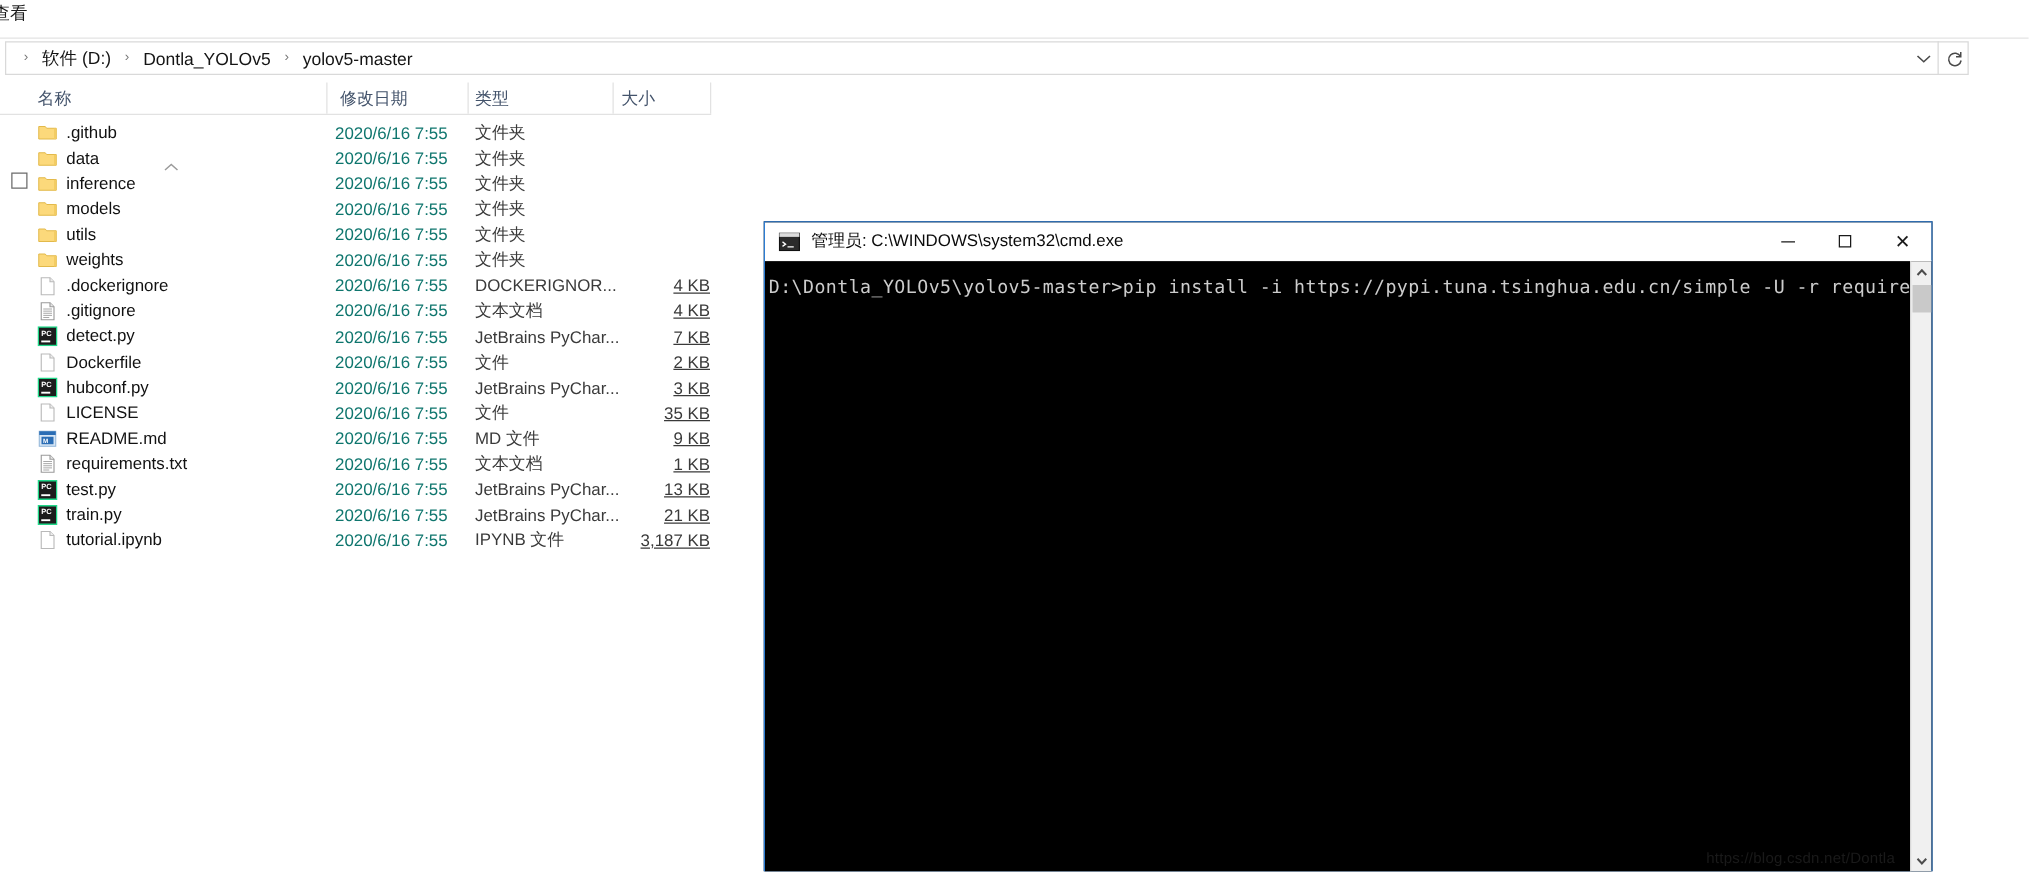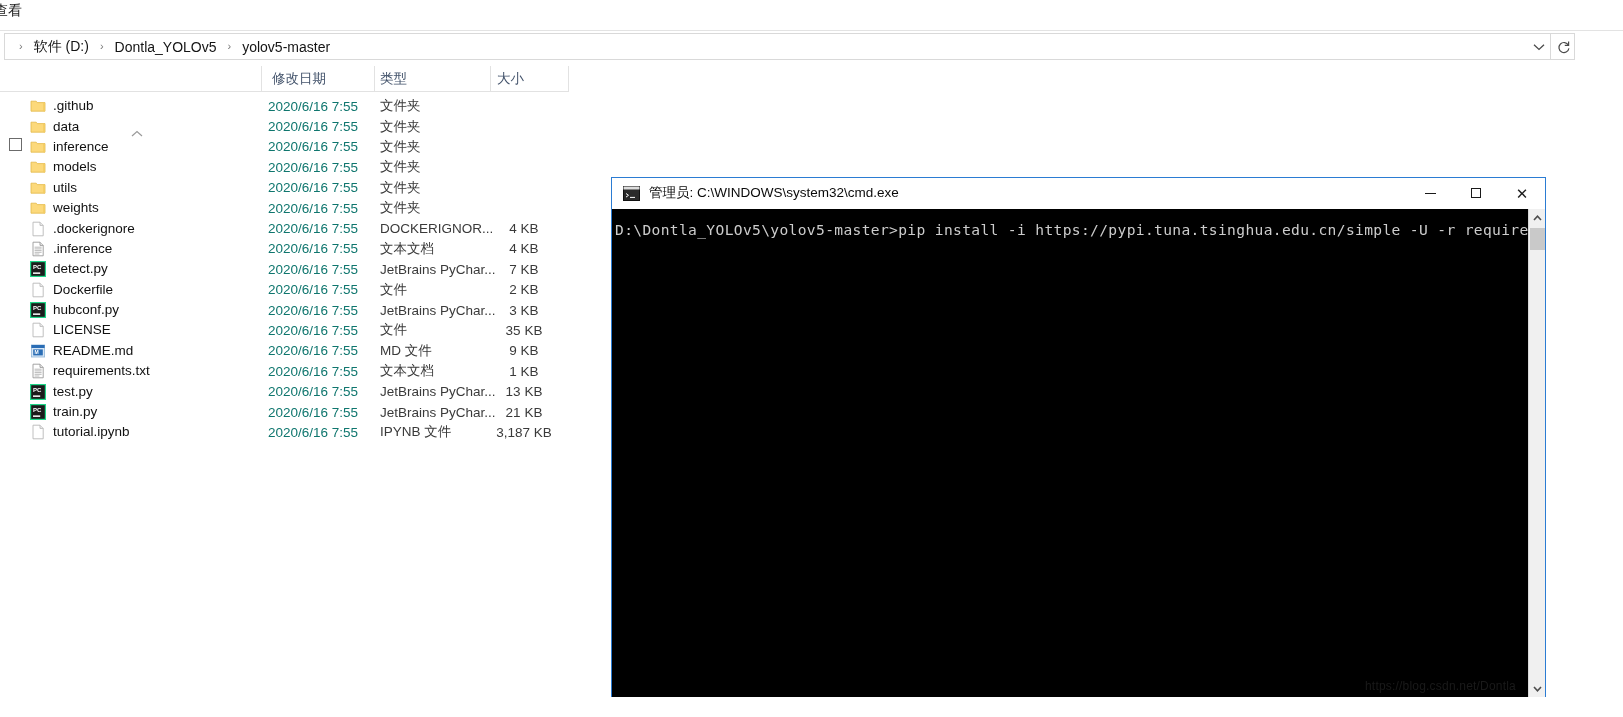--- a/index.html
+++ b/index.html
@@ -171,25 +171,26 @@
     white-space: nowrap;
   }
   .cell-type {
     position: absolute;
     left: 380px;
     color: #3a3a3a;
     white-space: nowrap;
   }
   .cell-size {
     position: absolute;
-    left: 464px;
+    left: 448px;
     width: 120px;
-    text-align: center;
+    text-align: right;
     color: #3a3a3a;
     white-space: nowrap;
+    text-decoration: underline;
   }
 
   
   .icon {
     width: 16px; height: 16px;
     flex: 0 0 16px;
     position: relative;
     display: inline-block;
   }
   .icon svg { display: block; }
@@ -336,20 +337,23 @@
   </div>
   <div class="addr-refresh">
     <svg width="14" height="14" viewBox="0 0 14 14">
       <path d="M11.4 5.2 A5 5 0 1 0 11.9 8.4" fill="none" stroke="#4a4a4a" stroke-width="1.2"></path>
       <path d="M11.6 1.5 L11.6 5.4 L7.8 5.4" fill="none" stroke="#4a4a4a" stroke-width="1.2"></path>
     </svg>
   </div>
 
   <div class="colheader">
     <div class="header-checkbox"></div>
+    <div class="colheader-cell" style="left:30px;width:235px;">
+      <span>名称</span>
+    </div>
     <div class="sort-caret">
       <svg width="14" height="8" viewBox="0 0 14 8">
           <path d="M2 6 L7 1.6 L12 6" fill="none" stroke="#9a9a9a" stroke-width="1.2"></path>
         </svg>
     </div>
     <div class="colheader-cell" style="left:272px;width:105px;">
       <span>修改日期</span>
     </div>
     <div class="colheader-cell" style="left:380px;width:105px;">
       <span>类型</span>
@@ -471,21 +475,21 @@
               <path d="M10 1.2 V4.4 H13.2" fill="#e8e8e8" stroke="#9a9a9a" stroke-width="0.9"></path>
               <g stroke="#a8a8a8" stroke-width="0.8">
                 <path d="M4.6 6.2 H11.6"></path>
                 <path d="M4.6 7.9 H11.6"></path>
                 <path d="M4.6 9.6 H11.6"></path>
                 <path d="M4.6 11.3 H11.6"></path>
                 <path d="M4.6 13 H9.4"></path>
               </g>
             </svg>
           </span>
-          <span>.inference</span>
+          <span>.gitignore</span>
         </div>
         <div class="cell-date">2020/6/16 7:55</div>
         <div class="cell-type">文本文档</div>
         <div class="cell-size">4 KB</div>
       </div>
       <div class="file-row">
         <div class="cell-name">
           <span class="icon">
             <svg width="16" height="16" viewBox="0 0 16 16">
               <rect x="0.6" y="0.6" width="14.8" height="14.8" fill="#1c1c1c" stroke="#21d789" stroke-width="1.2"></rect>

